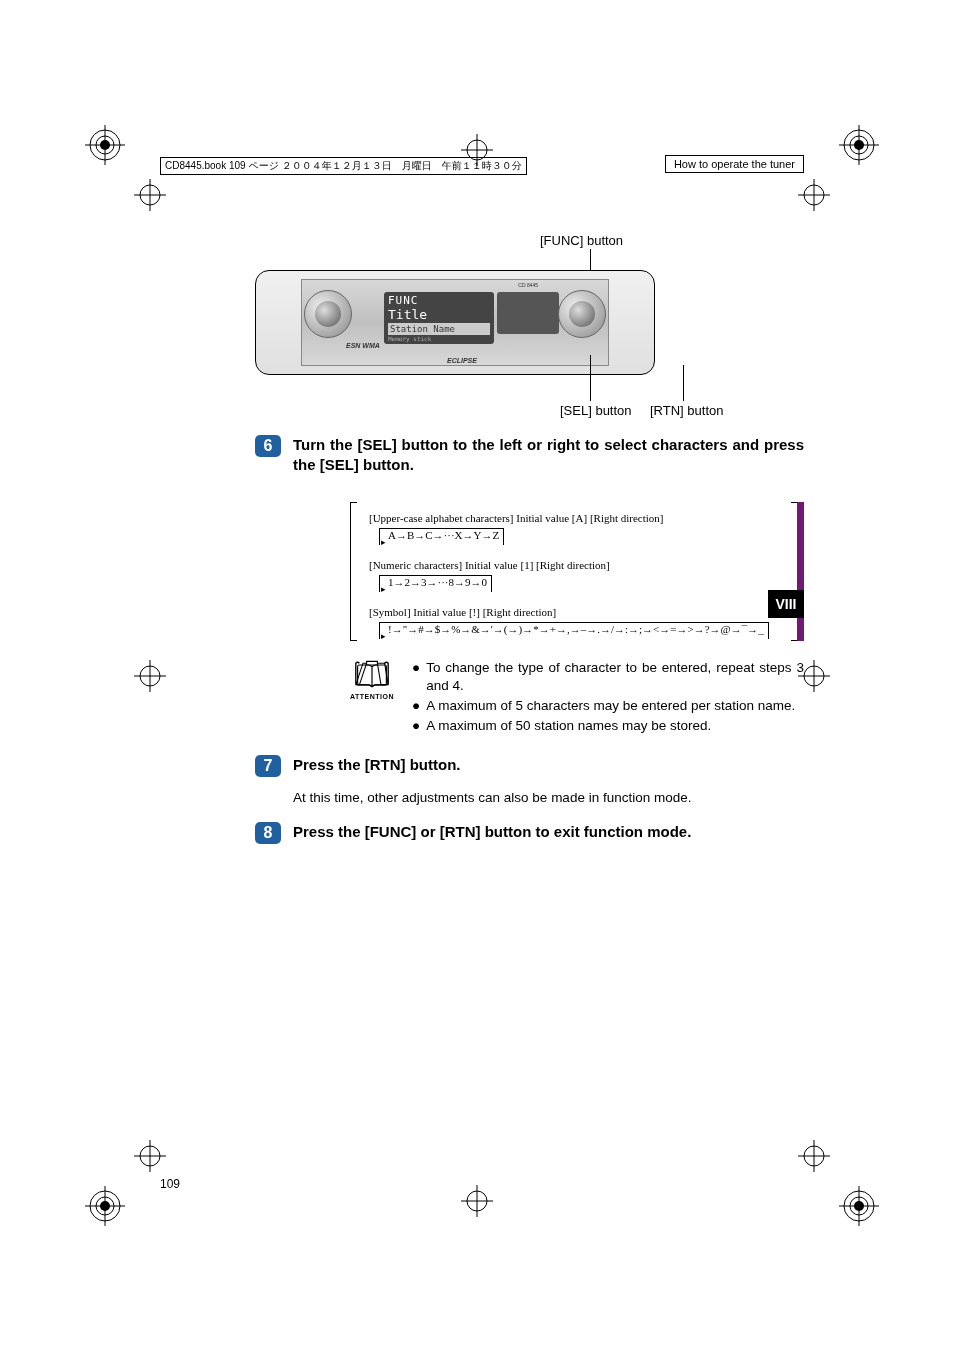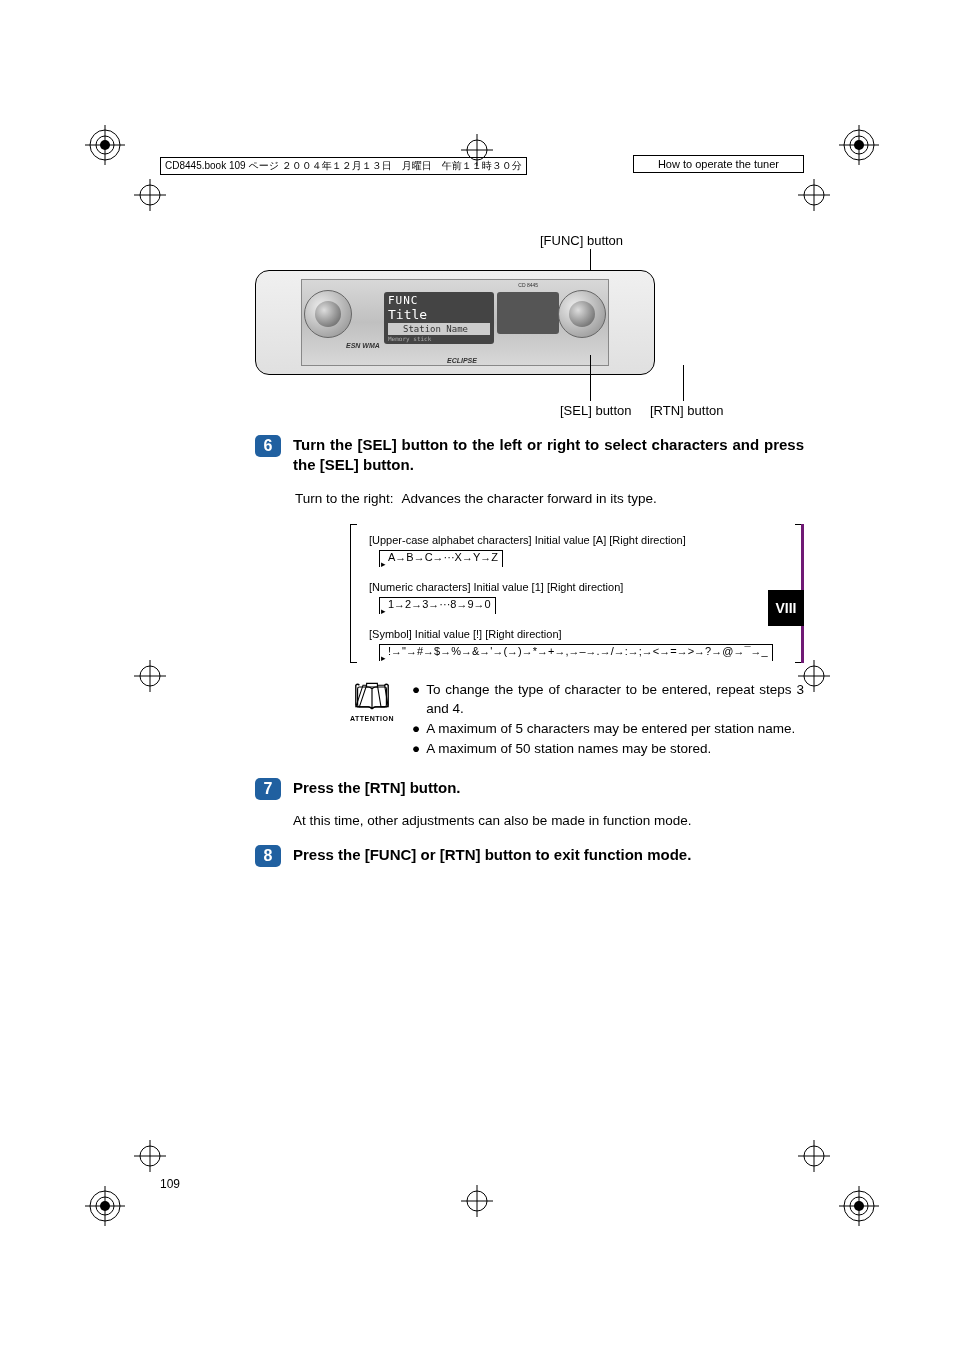--- a/index.html
+++ b/index.html
@@ -38,21 +38,21 @@
     }
     .book-header {
       border: 1px solid #000;
       padding: 1px 4px;
       font-size: 10px;
       margin-bottom: 18px;
       display: inline-block;
     }
     .section-title {
       border: 1px solid #000;
-      padding: 2px 24px;
+      padding: 2px 8px;
       font-size: 11px;
       float: right;
       margin-bottom: 18px;
     }
     .clear { clear: both; }
     .callout-label {
       font-size: 13px;
       text-align: left;
     }
     .func-label { position: absolute; top: 78px; left: 380px; }
@@ -85,21 +85,21 @@
       height: 52px;
       background: #444;
       border-radius: 3px;
       color: #fff;
       font-size: 8px;
       padding: 2px 4px;
       font-family: monospace;
     }
     .device-display .line1 { font-size: 11px; letter-spacing: 1px; }
     .device-display .line2 { font-size: 13px; }
-    .device-display .line3 { background: #ccc; color: #333; font-size: 9px; padding: 1px 15px; margin-top: 1px; }
+    .device-display .line3 { background: #ccc; color: #333; font-size: 9px; padding: 1px 2px; margin-top: 1px; }
     .device-display .line4 { font-size: 6px; color: #aaa; }
     .device-lcd-right {
       position: absolute;
       top: 12px;
       left: 195px;
       width: 62px;
       height: 42px;
       background: #555;
       border-radius: 3px;
     }
@@ -187,23 +187,24 @@
     }
     .step-sub table td { padding-right: 6px; vertical-align: top; }
 
     .char-table-container {
       margin-left: 95px;
       margin-bottom: 18px;
       position: relative;
     }
     .char-outer {
       border-left: 1px solid #000;
-      border-right: 3px solid #701a75;
+      border-right: 7px solid #701a75;
       padding: 10px 20px 6px 18px;
       position: relative;
+      font-family: Liberation Serif, serif;
     }
     .char-outer::before {
       content: '';
       position: absolute;
       top: 0; left: 0; width: 6px; height: 1px; background: #000;
     }
     .char-outer::after {
       content: '';
       position: absolute;
       top: 0; right: 0; width: 6px; height: 1px; background: #000;
@@ -293,21 +294,21 @@
     .attention-items .bullet {
       margin-right: 6px;
     }
     .attention-items .txt { text-align: justify; flex: 1; }
 
     .side-tab {
       position: absolute;
       right: 0;
       top: 435px;
       width: 36px;
-      height: 36px;
+      height: 28px;
       background: #000;
       color: #fff;
       font-weight: bold;
       font-size: 14px;
       display: flex;
       align-items: center;
       justify-content: center;
     }
     .page-num {
       position: absolute;
@@ -422,24 +423,20 @@
   <div class="callout-label rtn-label">[RTN] button</div>
 
   <div class="steps-area">
     <div class="step-block">
       <div class="step-num">6</div>
       <div class="step-text-bold">Turn the [SEL] button to the left or right to select characters and press the [SEL] button.</div>
     </div>
     <div class="step-sub">
       <table>
         <tbody>
-            <tr>
-              <td>Turn to the right:</td>
-              <td>Advances the character forward in its type.</td>
-            </tr>
       </tbody>
         </table>
     </div>
 
     <div class="char-table-container">
       <div class="char-outer">
         <div class="char-bottom-nub-l"></div>
         <div class="char-bottom-nub-r"></div>
         <div class="char-group">
           <div class="char-header">[Upper-case alphabet characters] Initial value [A]    [Right direction]</div>

